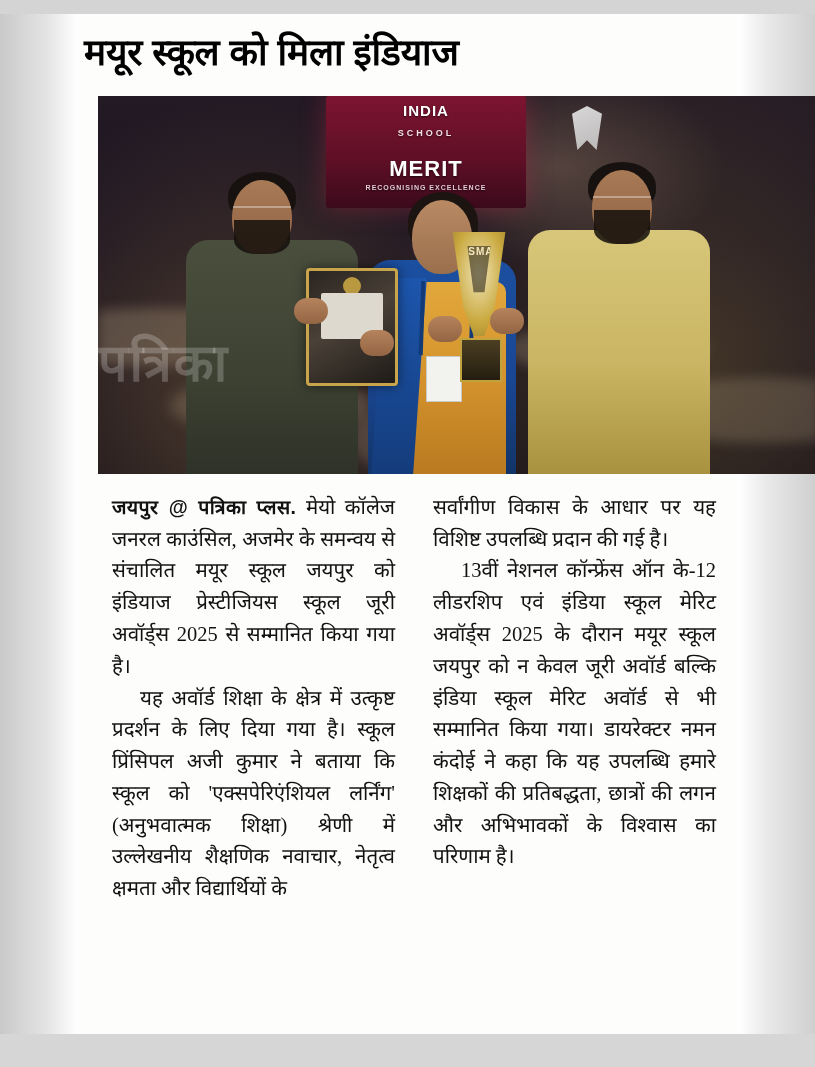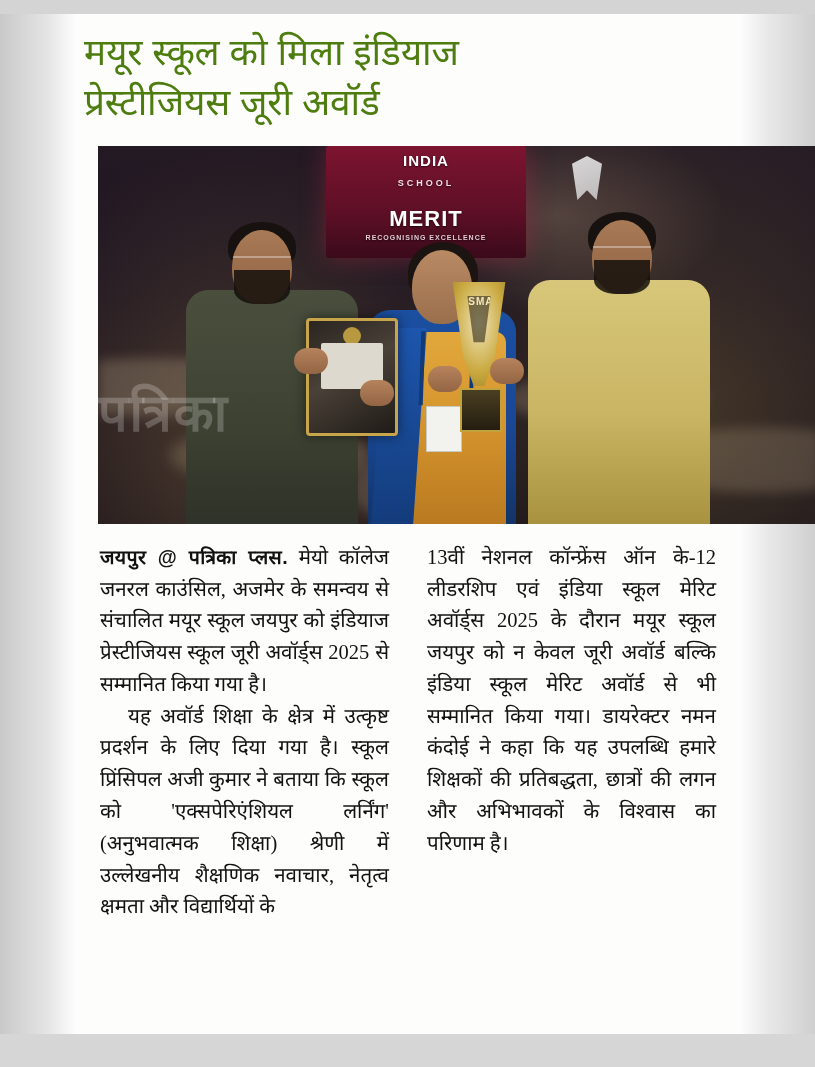--- a/index.html
+++ b/index.html
@@ -23,22 +23,22 @@
   .clipping {
     position: absolute;
     left: 78px;
     top: 14px;
     width: 660px;
     height: 1020px;
     background: #fdfdfb;
   }
   .headline {
     font-family: "Liberation Sans", sans-serif;
-    font-weight: normal;
-    color: #4d7c0f;
+    font-weight: bold;
+    color: #000000;
     font-size: 37px;
     line-height: 1.35;
     letter-spacing: -0.2px;
     padding: 14px 6px 0 6px;
   }
   .headline .line {
     display: block;
     white-space: nowrap;
   }
   .photo-wrap {
@@ -235,21 +235,21 @@
     font-family: "Liberation Sans", sans-serif;
     font-size: 52px;
     font-weight: bold;
     color: rgba(255,255,255,0.22);
     letter-spacing: 2px;
   }
   
   .columns {
     display: flex;
     gap: 38px;
-    margin: 18px 22px 0 22px;
+    margin: 18px 22px 0 34px;
   }
   .col {
     width: 303px;
     font-family: "Liberation Serif", serif;
     font-size: 20.5px;
     line-height: 1.55;
     color: #111111;
     text-align: justify;
     text-justify: inter-word;
   }
@@ -288,21 +288,20 @@
 <div class="page">
   <div class="edge-shadow"></div>
   <div class="edge-shadow-r"></div>
   <div class="edge-shadow-t"></div>
   <div class="edge-shadow-b"></div>
 
   <div class="clipping">
 
     <div class="headline">
       <span class="line">मयूर स्कूल को मिला इंडियाज</span>
-      <span class="line">प्रेस्टीजियस जूरी अवॉर्ड</span>
     </div>
 
     <div class="photo-wrap">
       <div class="photo"></div>
       <div class="stage-bokeh"></div>
       <div class="spot"></div>
 
       <div class="backdrop-banner">
         <div class="ribbon"></div>
         <div class="banner-txt banner-india">INDIA</div>
@@ -355,18 +354,19 @@
 
       <div class="photo-watermark">पत्रिका</div>
     </div>
 
     <div class="columns">
       <div class="col">
         <p><span class="dateline">जयपुर @ पत्रिका प्लस.</span> <span>मेयो कॉलेज जनरल काउंसिल, अजमेर के समन्वय से संचालित मयूर स्कूल जयपुर को इंडियाज प्रेस्टीजियस स्कूल जूरी अवॉर्ड्स 2025 से सम्मानित किया गया है।</span></p>
         <p>यह अवॉर्ड शिक्षा के क्षेत्र में उत्कृष्ट प्रदर्शन के लिए दिया गया है। स्कूल प्रिंसिपल अजी कुमार ने बताया कि स्कूल को 'एक्सपेरिएंशियल लर्निंग' (अनुभवात्मक शिक्षा) श्रेणी में उल्लेखनीय शैक्षणिक नवाचार, नेतृत्व क्षमता और विद्यार्थियों के</p>
       </div>
       <div class="col">
+        <p>सर्वांगीण विकास के आधार पर यह विशिष्ट उपलब्धि प्रदान की गई है।</p>
         <p>13वीं नेशनल कॉन्फ्रेंस ऑन के-12 लीडरशिप एवं इंडिया स्कूल मेरिट अवॉर्ड्स 2025 के दौरान मयूर स्कूल जयपुर को न केवल जूरी अवॉर्ड बल्कि इंडिया स्कूल मेरिट अवॉर्ड से भी सम्मानित किया गया। डायरेक्टर नमन कंदोई ने कहा कि यह उपलब्धि हमारे शिक्षकों की प्रतिबद्धता, छात्रों की लगन और अभिभावकों के विश्वास का परिणाम है।</p>
       </div>
     </div>
 
   </div>
 </div>
 
 </body></html>

